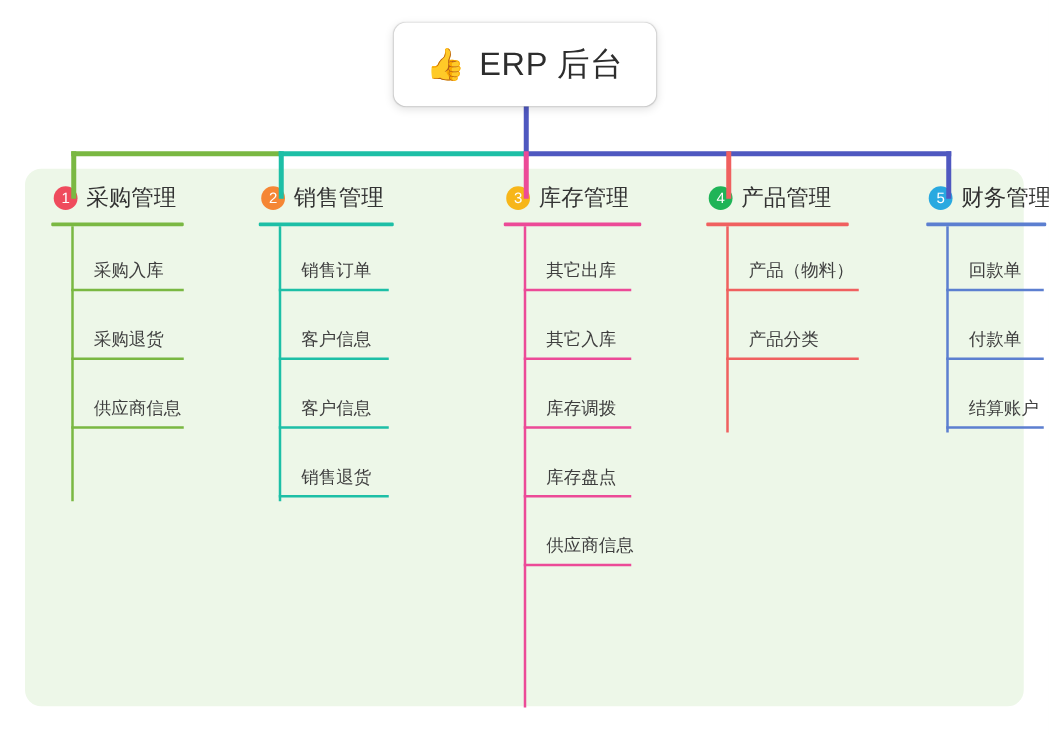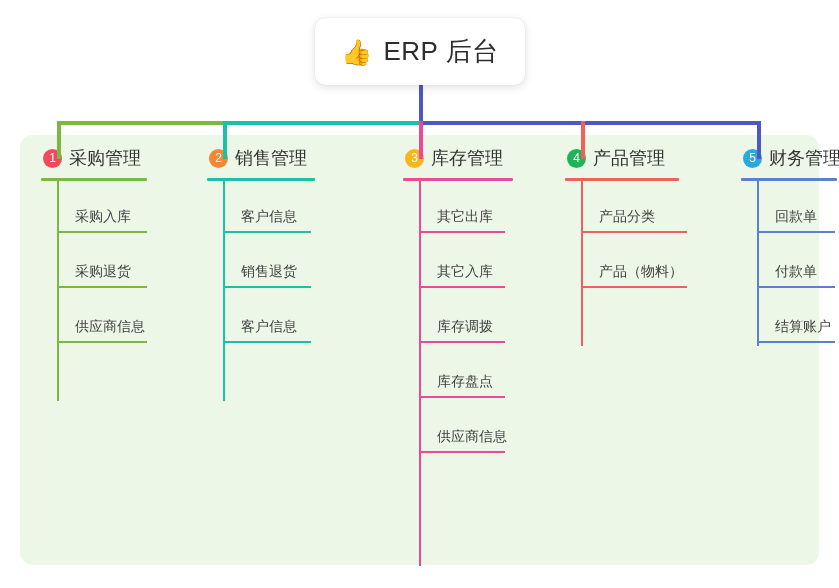--- a/index.html
+++ b/index.html
@@ -200,31 +200,35 @@
       </div>
       <div class="col" style="left: 207px;">
         <div class="col-head">
           <span class="badge" style="background: rgb(245, 134, 52);">2</span>
           <span class="col-title">销售管理</span>
         </div>
         <div class="head-rule" style="background: rgb(29, 191, 166); width: 108px;"></div>
         <div class="items">
           <div class="spine" style="background: rgb(29, 191, 166); height: 220px;"></div>
           <div class="item">
+            <span class="item-label">销售订单</span>
+            <div class="item-rule" style="background: rgb(29, 191, 166); width: 88px;"></div>
+          </div>
+          <div class="item">
             <span class="item-label">客户信息</span>
             <div class="item-rule" style="background: rgb(29, 191, 166); width: 88px;"></div>
           </div>
           <div class="item">
+            <span class="item-label">客户信息</span>
+            <div class="item-rule" style="background: rgb(29, 191, 166); width: 88px;"></div>
+          </div>
+          <div class="item">
             <span class="item-label">销售退货</span>
             <div class="item-rule" style="background: rgb(29, 191, 166); width: 88px;"></div>
           </div>
-          <div class="item">
-            <span class="item-label">客户信息</span>
-            <div class="item-rule" style="background: rgb(29, 191, 166); width: 88px;"></div>
-          </div>
         </div>
       </div>
       <div class="col" style="left: 403px;">
         <div class="col-head">
           <span class="badge" style="background: rgb(247, 182, 25);">3</span>
           <span class="col-title">库存管理</span>
         </div>
         <div class="head-rule" style="background: rgb(236, 74, 151); width: 110px;"></div>
         <div class="items">
           <div class="spine" style="background: rgb(236, 74, 151); height: 385px;"></div>
@@ -252,27 +256,27 @@
       </div>
       <div class="col" style="left: 565px;">
         <div class="col-head">
           <span class="badge" style="background: rgb(31, 180, 87);">4</span>
           <span class="col-title">产品管理</span>
         </div>
         <div class="head-rule" style="background: rgb(240, 96, 95); width: 114px;"></div>
         <div class="items">
           <div class="spine" style="background: rgb(240, 96, 95); height: 165px;"></div>
           <div class="item">
+            <span class="item-label">产品（物料）</span>
+            <div class="item-rule" style="background: rgb(240, 96, 95); width: 106px;"></div>
+          </div>
+          <div class="item">
             <span class="item-label">产品分类</span>
             <div class="item-rule" style="background: rgb(240, 96, 95); width: 106px;"></div>
           </div>
-          <div class="item">
-            <span class="item-label">产品（物料）</span>
-            <div class="item-rule" style="background: rgb(240, 96, 95); width: 106px;"></div>
-          </div>
         </div>
       </div>
       <div class="col" style="left: 741px;">
         <div class="col-head">
           <span class="badge" style="background: rgb(41, 169, 224);">5</span>
           <span class="col-title">财务管理</span>
         </div>
         <div class="head-rule" style="background: rgb(92, 127, 208); width: 96px;"></div>
         <div class="items">
           <div class="spine" style="background: rgb(92, 127, 208); height: 165px;"></div>

